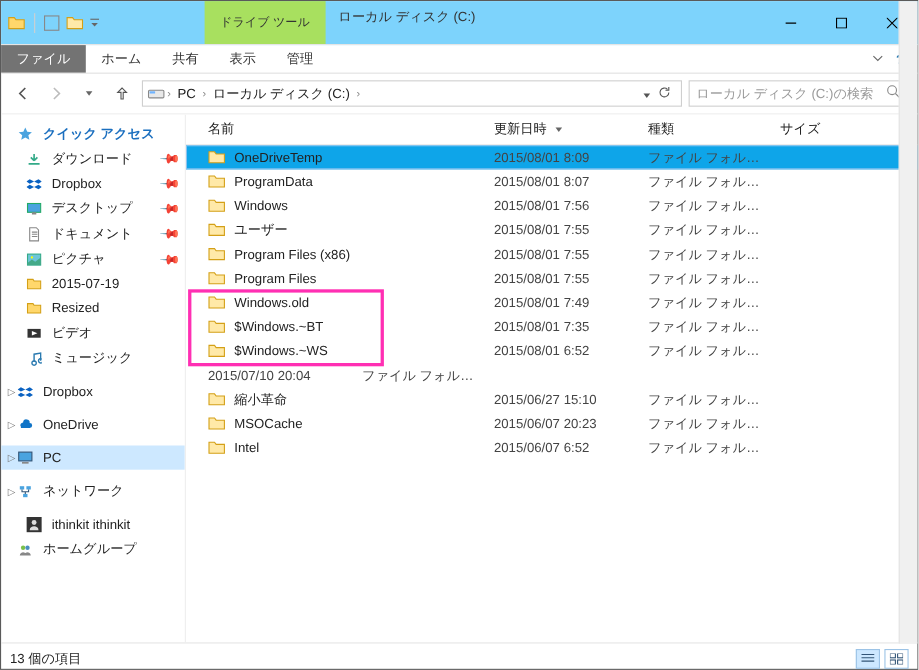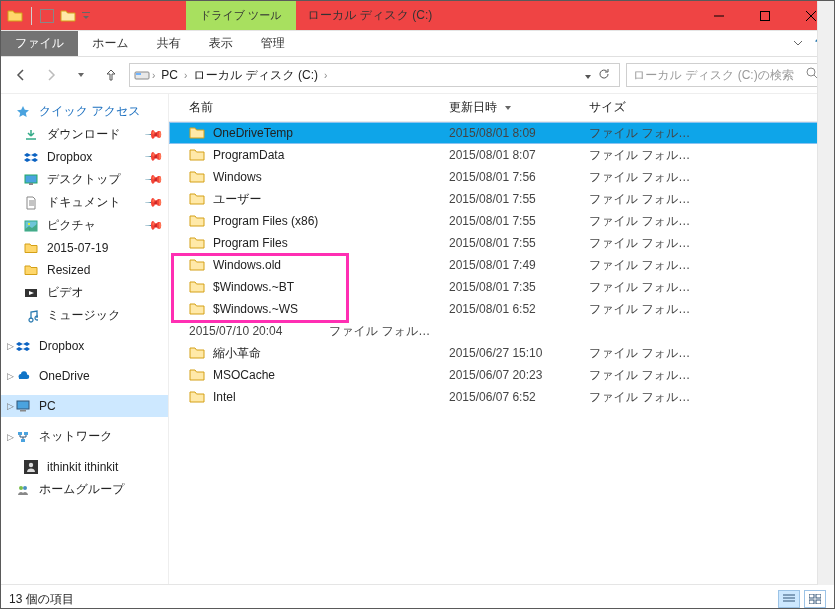--- a/index.html
+++ b/index.html
@@ -1,17 +1,17 @@
 <!DOCTYPE html>
 <html><head>
 <meta charset="utf-8">
 <style>
 *{box-sizing:border-box;margin:0;padding:0;font-family:"Segoe UI","Meiryo",sans-serif;font-size:12px;color:#222}
 .window{width:835px;height:609px;border:1px solid #5a5a5a;background:#fff;display:flex;flex-direction:column;position:relative}
-.titlebar{height:30px;display:flex;align-items:stretch;background:#ef4444;border-bottom:1px solid #e5e5e5}
+.titlebar{height:40px;display:flex;align-items:stretch;background:#7dd3fc;border-bottom:1px solid #e5e5e5}
 .titlebar .qat{display:flex;align-items:center;padding:0 6px;gap:6px}
 .folder-icon-sm{display:inline-flex;align-items:center}
 .qat-sep{width:1px;height:18px;background:#d0d0d0;margin:0 2px}
 .qat-chk{width:14px;height:14px;border:1px solid #888}
 .qat-drop{width:8px;display:flex;justify-content:center;color:#666;cursor:default}
 .ctx-tab{background:#a8e05f;color:#333;padding:2px 14px;font-size:11px;display:flex;align-items:center;margin-left:90px}
 .title-txt{padding:6px 12px;color:#333;flex:0 0 auto}
 .title-spacer{flex:1}
 .win-btns{display:flex}
 .win-btn{width:46px;display:flex;align-items:center;justify-content:center;color:#333}
@@ -30,21 +30,21 @@
 .addr-tail{margin-left:auto;display:flex;align-items:center;gap:6px;padding-right:4px;color:#555}
 .searchbox{width:200px;height:24px;border:1px solid #cfcfcf;display:flex;align-items:center;padding:0 6px;color:#8a8a8a}
 .searchbox input{border:0;outline:0;flex:1;color:#8a8a8a;font-style:normal}
 .searchbox input::placeholder{color:#9a9a9a}
 .body{flex:1;display:flex;overflow:hidden;border-top:1px solid #eee}
 .navpane{width:168px;border-right:1px solid #eee;padding:6px 0;overflow-y:auto}
 .np-item{display:flex;align-items:center;gap:8px;padding:3px 6px 3px 22px;position:relative}
 .np-item .label{color:#222}
 .np-item .pin{margin-left:auto;color:#6a6a6a;font-size:12px;transform:rotate(45deg)}
 .np-item.selected{background:#cde8ff}
-.np-head{font-weight:normal;color:#1b6fbf}
+.np-head{font-weight:bold;color:#1b6fbf}
 .np-head .label{color:#1b6fbf}
 .np-item.top{padding-left:14px}
 .np-item .expander{position:absolute;left:6px;color:#777;font-size:9px}
 .np-group-gap{height:8px}
 .icon16{width:16px;height:16px;display:inline-flex;align-items:center;justify-content:center}
 .content{flex:1;display:flex;flex-direction:column}
 .columns{height:28px;display:flex;align-items:center;border-bottom:1px solid #eaeaea;padding-left:12px;color:#4a4a4a}
 .col{padding:0 8px;display:flex;align-items:center;gap:4px}
 .col.name{flex:0 0 260px}
 .col.date{flex:0 0 140px}
@@ -346,20 +346,23 @@
 
     <div class="content">
       <div class="columns">
         <div class="col name">
             <span>名前</span>
           </div>
         <div class="col date">
             <span>更新日時</span>
             <span class="tri-down" style="margin-left:4px"></span>
           </div>
+        <div class="col type">
+            <span>種類</span>
+          </div>
         <div class="col size">
             <span>サイズ</span>
           </div>
       </div>
       <div class="rows" id="rows">
 
         <div class="row selected">
             <div class="cell name">
               <span class="icon16">
                 <svg width="16" height="16" viewBox="0 0 16 16">

